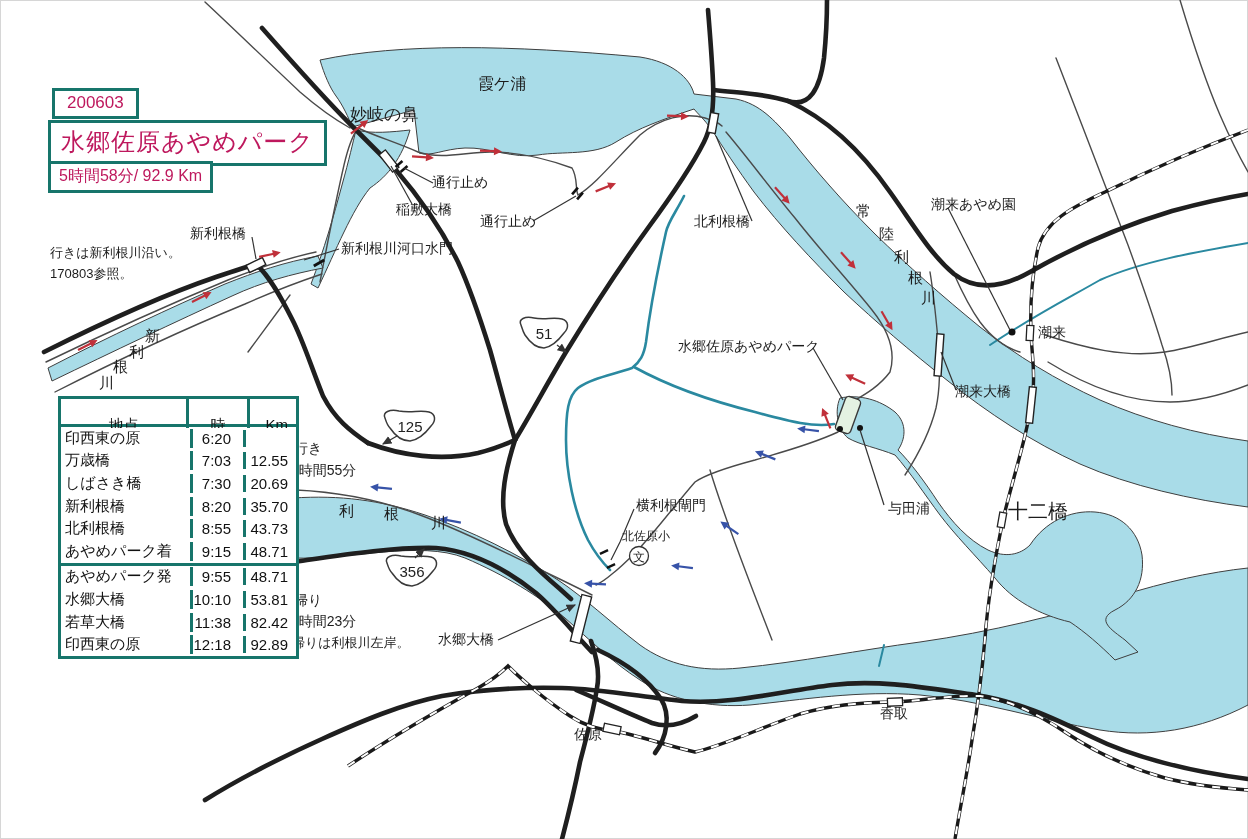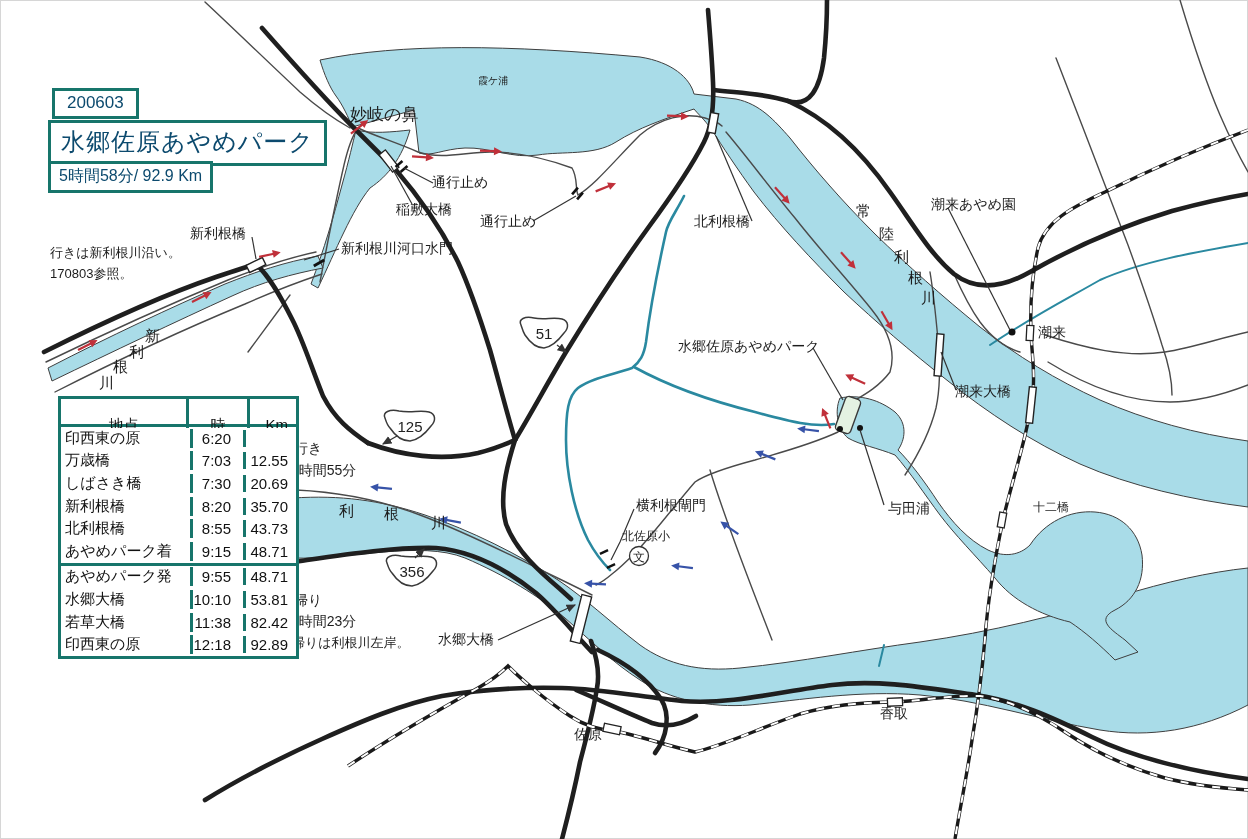--- a/index.html
+++ b/index.html
@@ -3,21 +3,21 @@
 <meta charset="utf-8">
 <style>
   html,body{margin:0;padding:0;background:#e9e9e9;}
   .stage{position:relative;width:1248px;height:839px;background:#ffffff;overflow:hidden;
          font-family:"Liberation Sans",sans-serif;box-shadow:inset 0 0 0 1px #d6d6d6;}
   svg.map{position:absolute;left:0;top:0;z-index:1;}
   #labels{position:absolute;left:0;top:0;width:100%;height:100%;z-index:3;pointer-events:none;}
   .map-label{position:absolute;white-space:nowrap;color:#1c1c1c;line-height:1.05;font-weight:500;}
   
   .hdr-box{position:absolute;z-index:6;background:#fff;border:3px solid var(--c-teal,#17756b);
-           color:#0c4a6e;font-weight:500;}
+           color:#be185d;font-weight:500;}
   #box-date{left:52px;top:88px;padding:2px 12px 3px;font-size:17px;}
   #box-title{left:48px;top:120px;padding:3px 10px 5px;font-size:24px;letter-spacing:1px;}
   #box-summary{left:48px;top:161px;padding:2px 8px 3px;font-size:16px;}
   
   #wtable{position:absolute;left:58px;top:396px;z-index:6;background:#fff;
           border:3px solid var(--c-teal,#17756b);width:235px;font-size:15px;color:#111;}
   .trow{display:flex;height:22.6px;align-items:center;}
   #thead{display:flex;height:25px;align-items:center;border-bottom:3px solid var(--c-teal,#17756b);}
   .tcell{box-sizing:border-box;overflow:hidden;}
   .tcell.c0{width:132px;border-right:3px solid var(--c-teal,#17756b);padding-left:4px;}
@@ -256,36 +256,36 @@
     <path class="leader" d="M -13,9 L -27,17" marker-end="url(#ah)"></path>
   </g>
   <g transform="translate(412,572)">
     <path class="shield" d="M -25,-9 C -28,-15 -20,-18 -11,-16 C 0,-14 11,-17 19,-15 C 26,-13 26,-6 21,-1 C 15,7 7,13 0,14 C -9,14 -16,7 -20,1 C -23,-2 -24,-6 -25,-9 Z"></path>
     <text class="shield-num" y="5">356</text>
     <path class="leader" d="M 3,-14 L 12,-23" marker-end="url(#ah)"></path>
   </g>
 </svg>
 
 <div id="labels">
-      <div class="map-label" style="left: 478px; top: 76px; font-size: 10px;">霞ケ浦</div>
+      <div class="map-label" style="left: 478px; top: 76px; font-size: 16px;">霞ケ浦</div>
       <div class="map-label" style="left: 350px; top: 106px; font-size: 17px;">妙岐の鼻</div>
       <div class="map-label" style="left: 432px; top: 175px; font-size: 14px;">通行止め</div>
       <div class="map-label" style="left: 396px; top: 202px; font-size: 14px;">稲敷大橋</div>
       <div class="map-label" style="left: 480px; top: 214px; font-size: 14px;">通行止め</div>
       <div class="map-label" style="left: 341px; top: 241px; font-size: 14px;">新利根川河口水門</div>
       <div class="map-label" style="left: 190px; top: 226px; font-size: 14px;">新利根橋</div>
       <div class="map-label" style="left: 50px; top: 246px; font-size: 13px;">行きは新利根川沿い。</div>
       <div class="map-label" style="left: 50px; top: 267px; font-size: 13px;">170803参照。</div>
       <div class="map-label" style="left: 694px; top: 214px; font-size: 14px;">北利根橋</div>
       <div class="map-label" style="left: 931px; top: 197px; font-size: 14px;">潮来あやめ園</div>
       <div class="map-label" style="left: 1038px; top: 325px; font-size: 14px;">潮来</div>
       <div class="map-label" style="left: 955px; top: 384px; font-size: 14px;">潮来大橋</div>
       <div class="map-label" style="left: 678px; top: 339px; font-size: 14px;">水郷佐原あやめパーク</div>
       <div class="map-label" style="left: 888px; top: 501px; font-size: 14px;">与田浦</div>
-      <div class="map-label" style="left: 1008px; top: 501px; font-size: 12px; margin-left: 25px;">十二橋</div>
+      <div class="map-label" style="left: 1008px; top: 501px; font-size: 20px;">十二橋</div>
       <div class="map-label" style="left: 636px; top: 498px; font-size: 14px;">横利根閘門</div>
       <div class="map-label" style="left: 622px; top: 530px; font-size: 12px;">北佐原小</div>
       <div class="map-label" style="left: 294px; top: 441px; font-size: 14px;">行き</div>
       <div class="map-label" style="left: 291px; top: 463px; font-size: 14px;">2時間55分</div>
       <div class="map-label" style="left: 294px; top: 593px; font-size: 14px;">帰り</div>
       <div class="map-label" style="left: 291px; top: 614px; font-size: 14px;">2時間23分</div>
       <div class="map-label" style="left: 292px; top: 636px; font-size: 13px;">帰りは利根川左岸。</div>
       <div class="map-label" style="left: 438px; top: 632px; font-size: 14px;">水郷大橋</div>
       <div class="map-label" style="left: 574px; top: 727px; font-size: 14px;">佐原</div>
       <div class="map-label" style="left: 880px; top: 706px; font-size: 14px;">香取</div>

